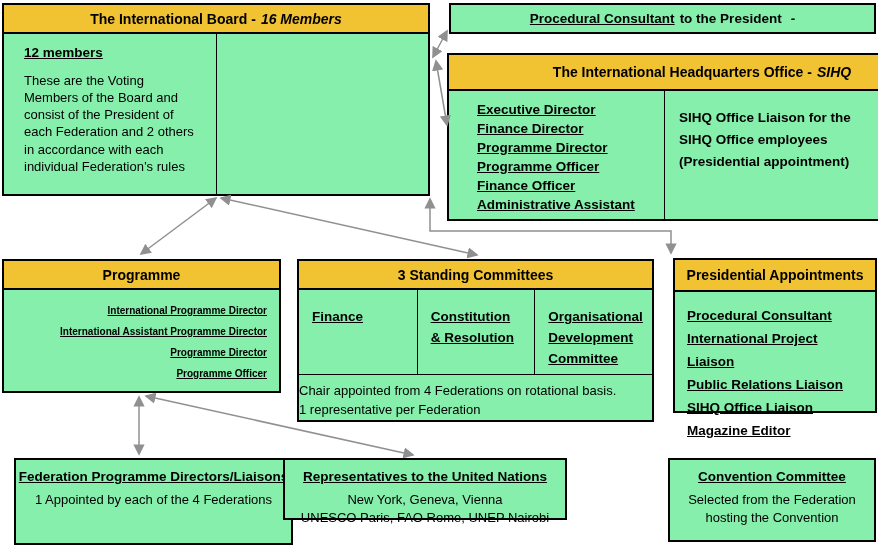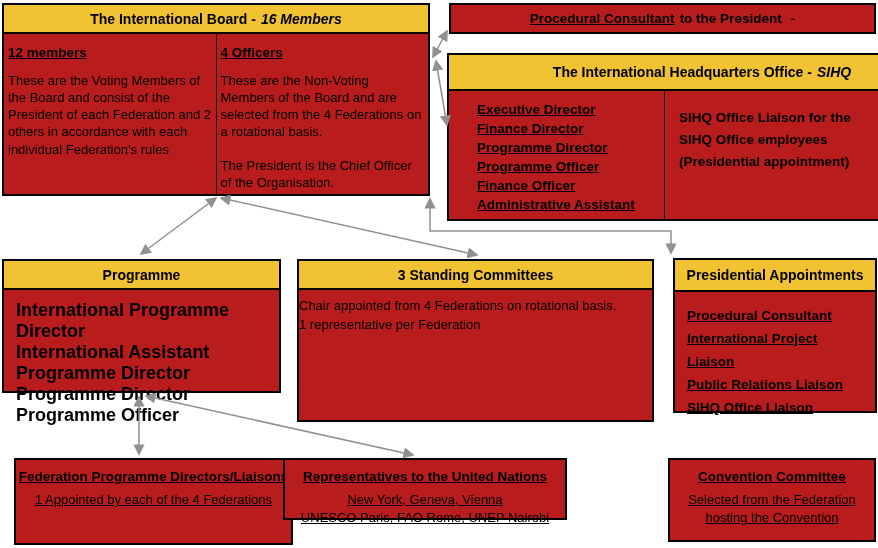--- a/index.html
+++ b/index.html
@@ -1,84 +1,79 @@
 <!DOCTYPE html>
 <html><head>
 <meta charset="utf-8">
 <style>
   html,body{margin:0;padding:0;background:#fff;}
   .canvas{
     position:relative;width:878px;height:548px;background:#fff;overflow:hidden;
     font-family:"Liberation Sans","DejaVu Sans",sans-serif;color:#000;
   }
-  .box{position:absolute;background:#b91c1c;border:2px solid #000;box-sizing:border-box;}
+  .box{position:absolute;background:#86efac;border:2px solid #000;box-sizing:border-box;}
   .hdr{
     background:#F1C232;border-bottom:2px solid #000;font-weight:bold;font-size:14px;
     display:flex;align-items:center;justify-content:center;gap:5px;box-sizing:border-box;
   }
   .it{font-style:italic;}
   .uh{font-weight:bold;text-decoration:underline;}
   
   .board-cols{display:flex;height:calc(100% - 29px);}
-  .board-col{flex:1;padding:11px 4px;font-size:13px;box-sizing:border-box;}
+  .board-col{flex:1;padding:11px 20px;font-size:13px;box-sizing:border-box;}
   .board-col.first{border-right:1.5px solid #000;max-width:213px;}
   .board-col .uh{font-size:13.5px;display:inline-block;margin-bottom:12px;}
   .board-col p{margin:0 0 16px 0;line-height:1.32;}
   .hdr-board{height:29px;}
   
   .proc{display:flex;align-items:center;justify-content:center;gap:5px;font-size:13.5px;font-weight:bold;}
   .proc .dash{margin-left:4px;}
   .proc .sfx{font-weight:normal;font-style:italic;}
   
   .hdr-sihq{height:36px;}
   .sihq-cols{display:flex;height:calc(100% - 36px);}
   .sihq-left{width:216px;border-right:1.5px solid #000;padding:9px 28px;box-sizing:border-box;}
   .sihq-left div{font-weight:bold;text-decoration:underline;font-size:13.5px;line-height:19px;}
   .sihq-right{flex:1;padding:16px 14px;font-weight:bold;font-size:13.5px;line-height:22px;box-sizing:border-box;}
   
   .hdr-small{height:29px;}
   .role-list{padding:10px 12px;}
-  .role-list div{font-weight:bold;font-size:18px;line-height:21px;}
+  .role-list div{font-weight:bold;text-decoration:underline;font-size:10px;line-height:21px;text-align:right;}
   
   .comm-cells{display:flex;height:85px;border-bottom:1.5px solid #000;box-sizing:border-box;}
   .comm-cell{width:120px;padding:16px 0 0 13px;box-sizing:border-box;}
   .comm-cell + .comm-cell{border-left:1.5px solid #000;}
   .comm-cell span{display:block;font-weight:bold;text-decoration:underline;font-size:13.5px;line-height:21px;}
   .comm-note{text-align:left;font-size:13px;line-height:1.45;padding-top:7px;}
   
   .hdr-pres{height:32px;}
   .pres-list{padding:12px 12px;}
   .pres-list div{font-weight:bold;text-decoration:underline;font-size:13.5px;line-height:23px;}
   
   .bbox{text-align:center;font-size:13px;padding-top:9px;}
   .bbox .uh{display:inline-block;font-size:13.5px;margin-bottom:7px;}
-  .bbox p{margin:0;line-height:1.4;text-decoration:underline;}
+  .bbox p{margin:0;line-height:1.4;}
   
   svg.arrows{position:absolute;left:0;top:0;pointer-events:none;}
   svg.arrows line, svg.arrows polyline{stroke:#909090;stroke-width:1.5;fill:none;}
 </style>
 </head>
 <body>
 
 <div class="canvas">
 
   <div class="box" style="left:2px;top:3px;width:428px;height:193px;">
     <div class="hdr hdr-board">
       <span>The International Board -</span>
       <span class="it">16 Members</span>
     </div>
     <div class="board-cols">
       <div class="board-col first">
         <span class="uh">12 members</span>
         <p>These are the Voting Members of the Board and consist of the President of each Federation and 2 others in accordance with each individual Federation’s rules</p>
-      </div>
-      <div class="board-col">
-        <span class="uh">4 Officers</span>
-        <p>These are the Non-Voting Members of the Board and are selected from the 4 Federations on a rotational basis.</p>
-        <p>The President is the Chief Officer of the Organisation.</p>
       </div>
     </div>
   </div>
 
   <div class="box proc" style="left:449px;top:3px;width:427px;height:31px;">
     <span class="uh">Procedural Consultant</span>
     <span>to the President</span>
     <span class="dash">-</span>
   </div>
 
@@ -113,35 +108,50 @@
       <div>International Assistant Programme Director</div>
       <div>Programme Director</div>
       <div>Programme Officer</div>
     </div>
   </div>
 
   <div class="box" style="left:297px;top:259px;width:357px;height:163px;">
     <div class="hdr hdr-small">
       <span>3 Standing Committees</span>
     </div>
+    <div class="comm-cells">
+      <div class="comm-cell">
+        <span>Finance</span>
+      </div>
+      <div class="comm-cell">
+        <span>Constitution</span>
+        <span>&amp; Resolution</span>
+      </div>
+      <div class="comm-cell">
+        <span>Organisational</span>
+        <span>Development</span>
+        <span>Committee</span>
+      </div>
+    </div>
     <div class="comm-note">
       <div>Chair appointed from 4 Federations on rotational basis.</div>
       <div>1 representative per Federation</div>
     </div>
   </div>
 
   <div class="box" style="left:673px;top:258px;width:204px;height:155px;">
     <div class="hdr hdr-pres">
       <span>Presidential Appointments</span>
     </div>
     <div class="pres-list">
       <div>Procedural Consultant</div>
       <div>International Project Liaison</div>
       <div>Public Relations Liaison</div>
       <div>SIHQ Office Liaison</div>
+      <div>Magazine Editor</div>
     </div>
   </div>
 
   <div class="box bbox" style="left:14px;top:458px;width:279px;height:87px;">
     <span class="uh">Federation Programme Directors/Liaisons</span>
     <p>1 Appointed by each of the 4 Federations</p>
   </div>
 
   <div class="box bbox" style="left:283px;top:458px;width:284px;height:62px;">
     <span class="uh">Representatives to the United Nations</span>

